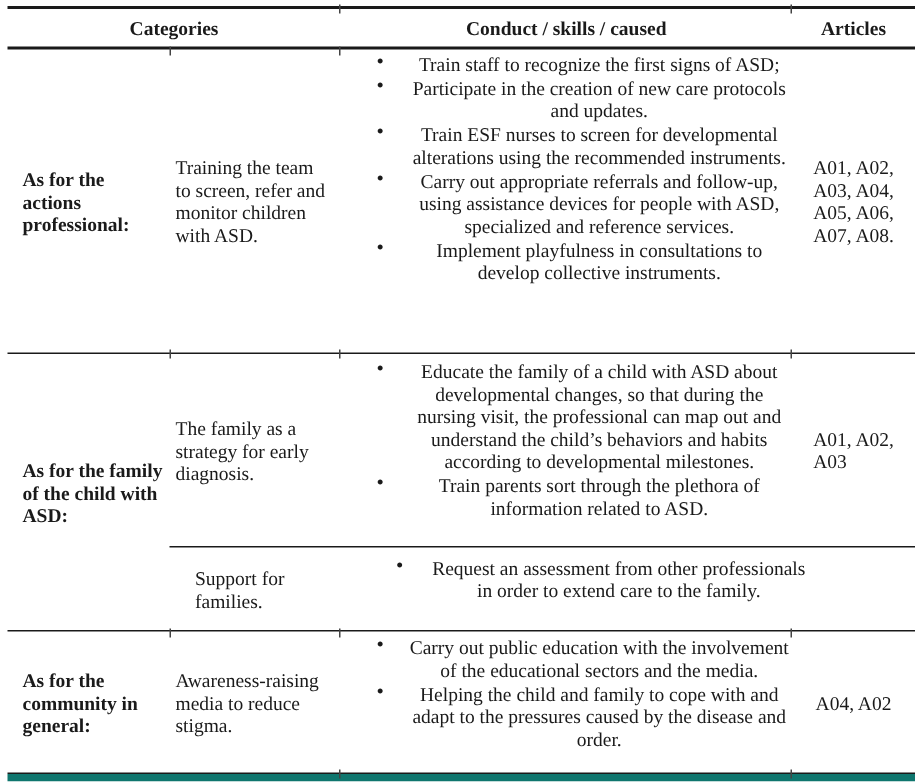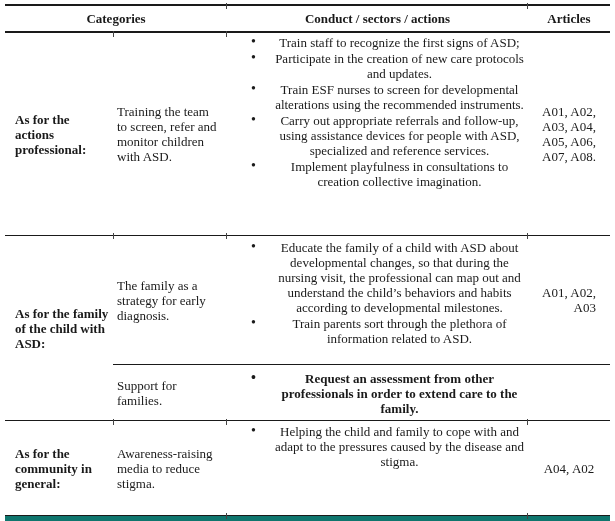--- a/index.html
+++ b/index.html
@@ -87,65 +87,65 @@
     content: "\2022";
     position: absolute;
     left: 24px;
     top: -1px;
     font-size: 14px;
   }
   .articles-cell {
     display: flex;
     align-items: center;
     justify-content: center;
-    text-align: right;
+    text-align: left;
     white-space: pre-line;
     box-sizing: border-box;
     padding: 0 2px;
   }
   
   .s1 .row { height: 202px; }
   .s2 .row-a { height: 129px; }
-  .s2 .row-b { height: 55px; }
+  .s2 .row-b { height: 55px; margin-left: 13px; }
   .s3 .row { height: 94px; }
   .s2 .bullets-cell { padding-top: 4px; }
-  .s2 .row-b .bullets-cell { padding-top: 6px; font-weight: bold; }
+  .s2 .row-b .bullets-cell { padding-top: 6px; }
   .s3 .bullets-cell { padding-top: 3px; }
   
   .tick {
     position: absolute;
     width: 1px;
     height: 6px;
     background: #444444;
   }
 </style>
 </head>
 <body>
 
 <div class="page">
   <div class="tbl">
 
     <div class="thead">
       <div class="th">Categories</div>
-      <div class="th">Conduct / sectors / actions</div>
+      <div class="th">Conduct / skills / caused</div>
       <div class="th">Articles</div>
     </div>
 
     <div class="section s1">
       <div class="cat-cell">As for the actions professional:</div>
       <div class="rows">
         <div class="row">
           <div class="sub-cell">Training the team to screen, refer and monitor children with ASD.</div>
           <div class="bullets-cell">
             <ul class="bullets">
               <li>Train staff to recognize the first signs of ASD;</li>
               <li>Participate in the creation of new care protocols and updates.</li>
               <li>Train ESF nurses to screen for developmental alterations using the recommended instruments.</li>
               <li>Carry out appropriate referrals and follow-up, using assistance devices for people with ASD, specialized and reference services.</li>
-              <li>Implement playfulness in consultations to creation collective imagination.</li>
+              <li>Implement playfulness in consultations to develop collective instruments.</li>
             </ul>
           </div>
           <div class="articles-cell">A01, A02,
 A03, A04,
 A05, A06,
 A07, A08.</div>
         </div>
       </div>
     </div>
 
@@ -174,21 +174,22 @@
       </div>
     </div>
 
     <div class="section s3">
       <div class="cat-cell">As for the community in general:</div>
       <div class="rows">
         <div class="row">
           <div class="sub-cell">Awareness-raising media to reduce stigma.</div>
           <div class="bullets-cell">
             <ul class="bullets">
-              <li>Helping the child and family to cope with and adapt to the pressures caused by the disease and stigma.</li>
+              <li>Carry out public education with the involvement of the educational sectors and the media.</li>
+              <li>Helping the child and family to cope with and adapt to the pressures caused by the disease and order.</li>
             </ul>
           </div>
           <div class="articles-cell">A04, A02</div>
         </div>
       </div>
     </div>
 
     <div class="tick" style="left:221px; top:-3px;"></div>
     <div class="tick" style="left:522px; top:-3px;"></div>
     <div class="tick" style="left:108px; top:25px;"></div>

